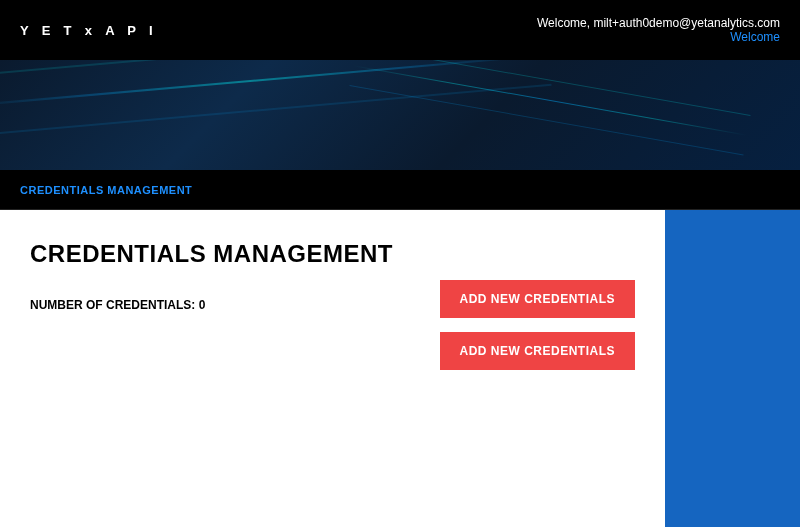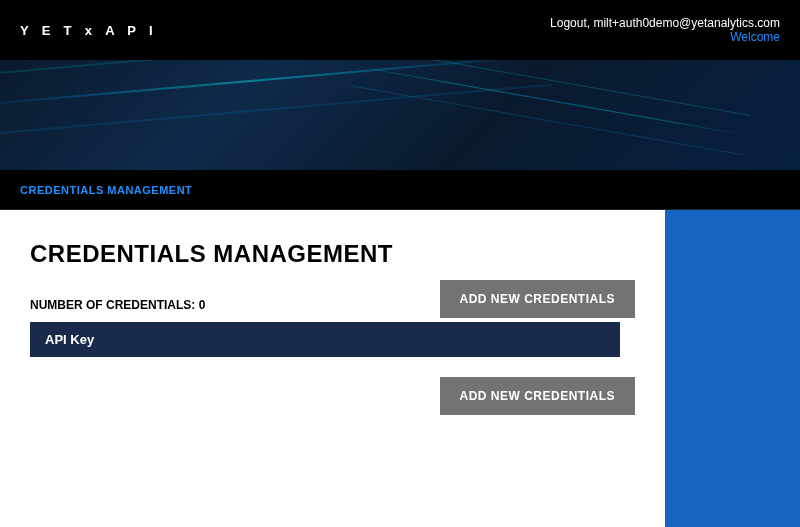--- a/index.html
+++ b/index.html
@@ -124,21 +124,21 @@
     .page-title {
       font-size: 24px;
       font-weight: 900;
       color: #000;
       text-transform: uppercase;
       margin-bottom: 30px;
       letter-spacing: 0.5px;
     }
 
     .btn-add-credentials {
-      background: #737373;
+      background: #ef4444;
       color: #fff;
       border: none;
       padding: 12px 20px;
       font-size: 12px;
       font-weight: bold;
       text-transform: uppercase;
       cursor: pointer;
       letter-spacing: 0.5px;
       position: absolute;
       right: 30px;
@@ -195,21 +195,21 @@
   </style>
 </head>
 <body>
 
 <div class="header">
   <div class="logo">
     <span>Y &nbsp;E &nbsp;T &nbsp;x &nbsp;A &nbsp;P &nbsp;I</span>
     <br>
   </div>
   <div class="header-right">
-    <div class="welcome">Logout, milt+auth0demo@yetanalytics.com</div>
+    <div class="welcome">Welcome, milt+auth0demo@yetanalytics.com</div>
     <div>
       <a class="logout">Welcome</a>
     </div>
   </div>
 </div>
 
 <div class="hero-banner"></div>
 
 <div class="nav-bar">
   <div class="nav-item active">CREDENTIALS MANAGEMENT</div>
@@ -220,21 +220,20 @@
     <div class="main-content">
       <h1 class="page-title">CREDENTIALS MANAGEMENT</h1>
 
       <button class="btn-add-credentials btn-add-top">ADD NEW CREDENTIALS</button>
 
       <div class="credentials-count">
         <span>NUMBER OF CREDENTIALS:</span>
         <span>0</span>
       </div>
 
-      <div class="credentials-table-header">API Key</div>
 
       <div class="bottom-btn-row">
         <button class="btn-add-credentials">ADD NEW CREDENTIALS</button>
       </div>
     </div>
   </div>
   <div class="blue-sidebar"></div>
 </div>
 
 </body></html>

